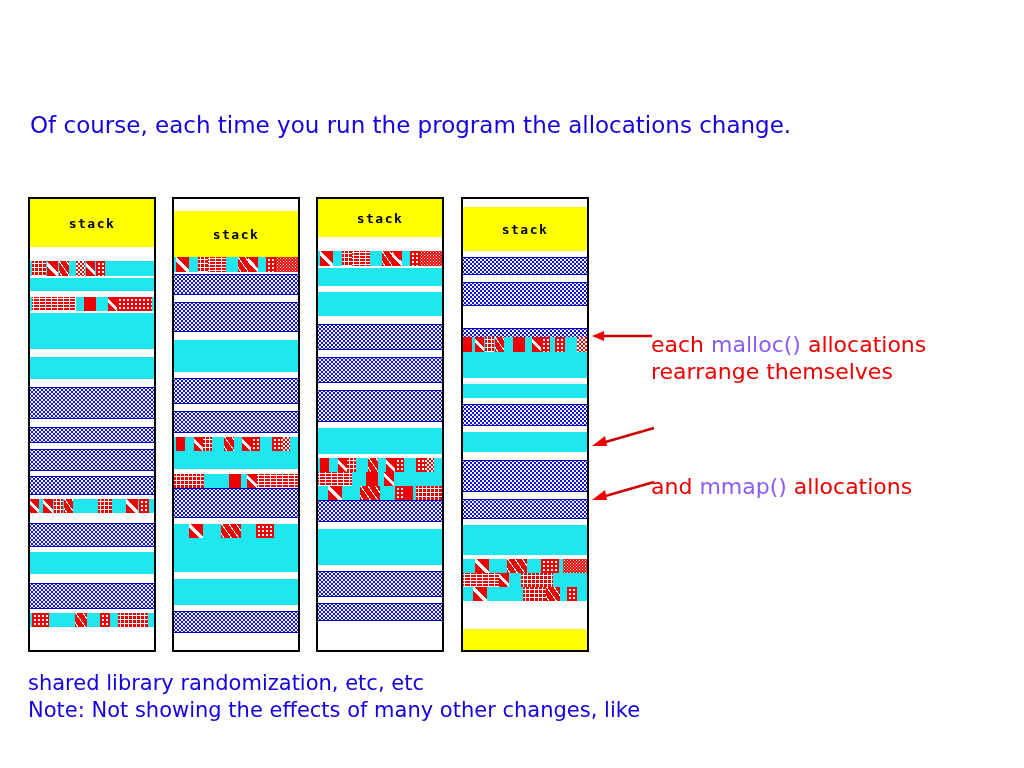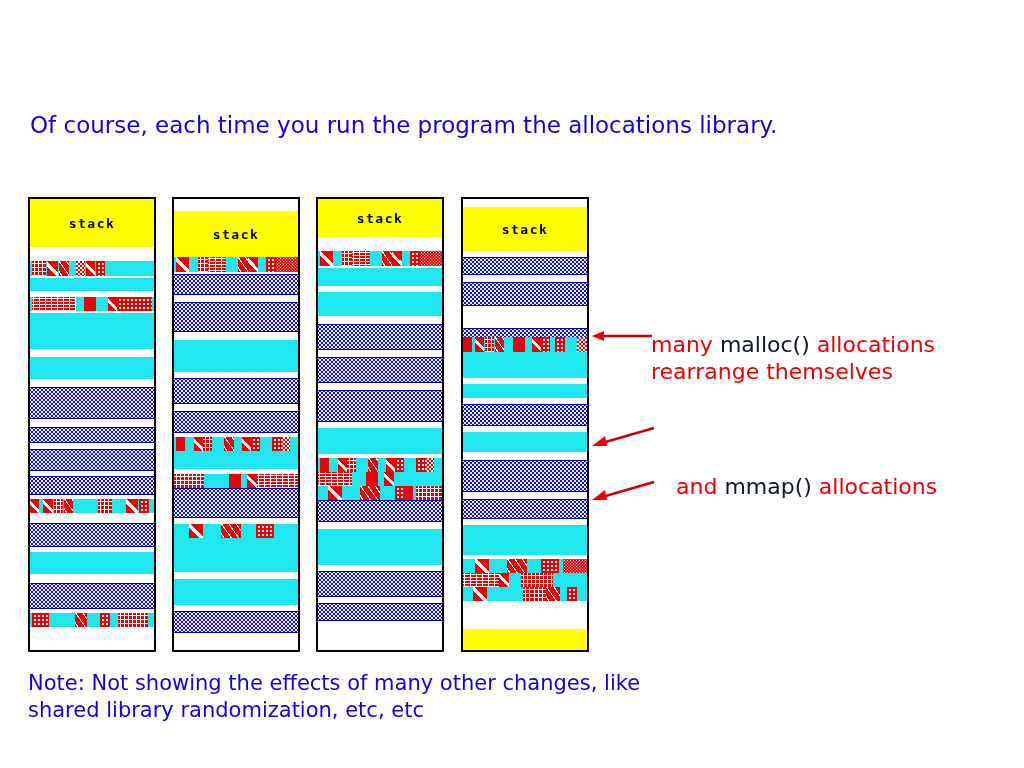--- a/index.html
+++ b/index.html
@@ -141,32 +141,32 @@
 
   
   .ann{
     position:absolute;
     font-family:"DejaVu Sans",sans-serif;
     font-size:22px;font-weight:500;
     color:#ee0000;
     line-height:27px;
     white-space:nowrap;
   }
-  .ann .g{color:#0f172a;}
+  .ann .g{color:#8b5cf6;}
   #ann-tiny{left:651px;top:331px;}
   #ann-large{left:651px;top:422px;}
-  #ann-mmap{left:651px;top:473px;margin-left:25px;}
+  #ann-mmap{left:651px;top:473px;}
   .arrow{position:absolute;}
 </style>
 </head>
 <body>
 
 <div class="slide">
 
-  <div class="subtitle">Of course, each time you run the program the allocations library.</div>
+  <div class="subtitle">Of course, each time you run the program the allocations change.</div>
 
   <div id="col-1" class="col">
       <div class="band yellow" style="top: 0px; height: 48px;"></div>
       <div class="seg-label" style="top: 16.5px;">stack</div>
       <div class="band white" style="top: 48px; height: 14px;"></div>
       <div class="band blocks" style="top: 62px; height: 15px;">
         <div class="blk p-grid" style="left: 2px; width: 14px;"></div>
         <div class="blk p-diag" style="left: 17px; width: 11px;"></div>
         <div class="blk p-slash" style="left: 29px; width: 10px;"></div>
         <div class="blk p-check" style="left: 46px; width: 9px;"></div>
@@ -394,30 +394,30 @@
     <line x1="64" y1="4" x2="12" y2="19" stroke="#cc0000" stroke-width="2.4"></line>
     <polygon points="2,22 15,12 17,22" fill="#ee0000"></polygon>
   </svg>
   <svg class="arrow" style="left:590px;top:478px;" width="66" height="26" viewBox="0 0 66 26">
     <line x1="64" y1="4" x2="12" y2="19" stroke="#cc0000" stroke-width="2.4"></line>
     <polygon points="2,22 15,12 17,22" fill="#ee0000"></polygon>
   </svg>
 
   <div class="ann" id="ann-tiny">
     <div>
-      <span>many </span><span class="g">malloc()</span><span> allocations</span>
+      <span>each </span><span class="g">malloc()</span><span> allocations</span>
     </div>
     <div>rearrange themselves</div>
   </div>
 
 
   <div class="ann" id="ann-mmap">
     <div>
       <span>and </span><span class="g">mmap()</span><span> allocations</span>
     </div>
   </div>
 
   <div class="footnote">
+    <span class="fl">shared library randomization, etc, etc</span>
     <span class="fl">Note: Not showing the effects of many other changes, like</span>
-    <span class="fl">shared library randomization, etc, etc</span>
   </div>
 
 </div>
 
 </body></html>

